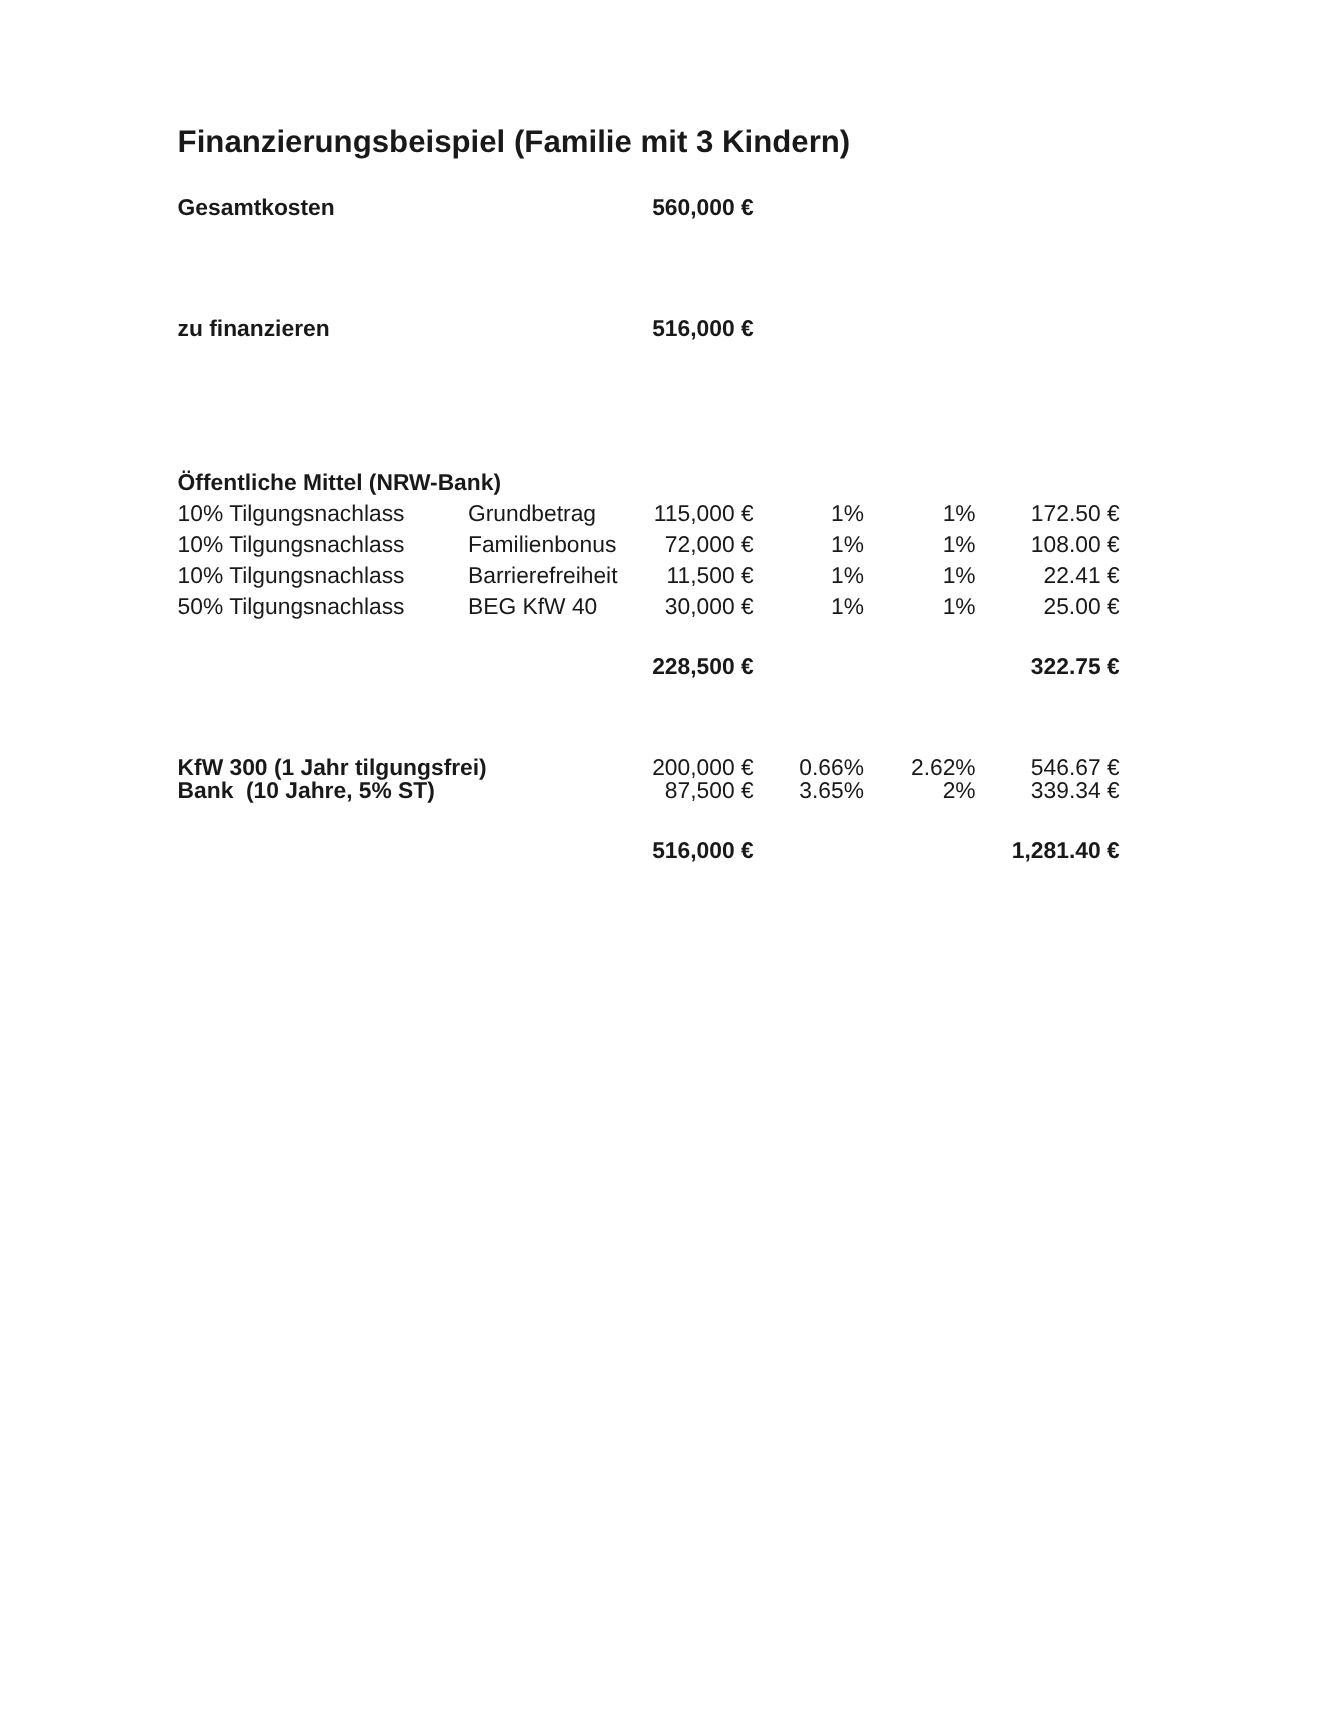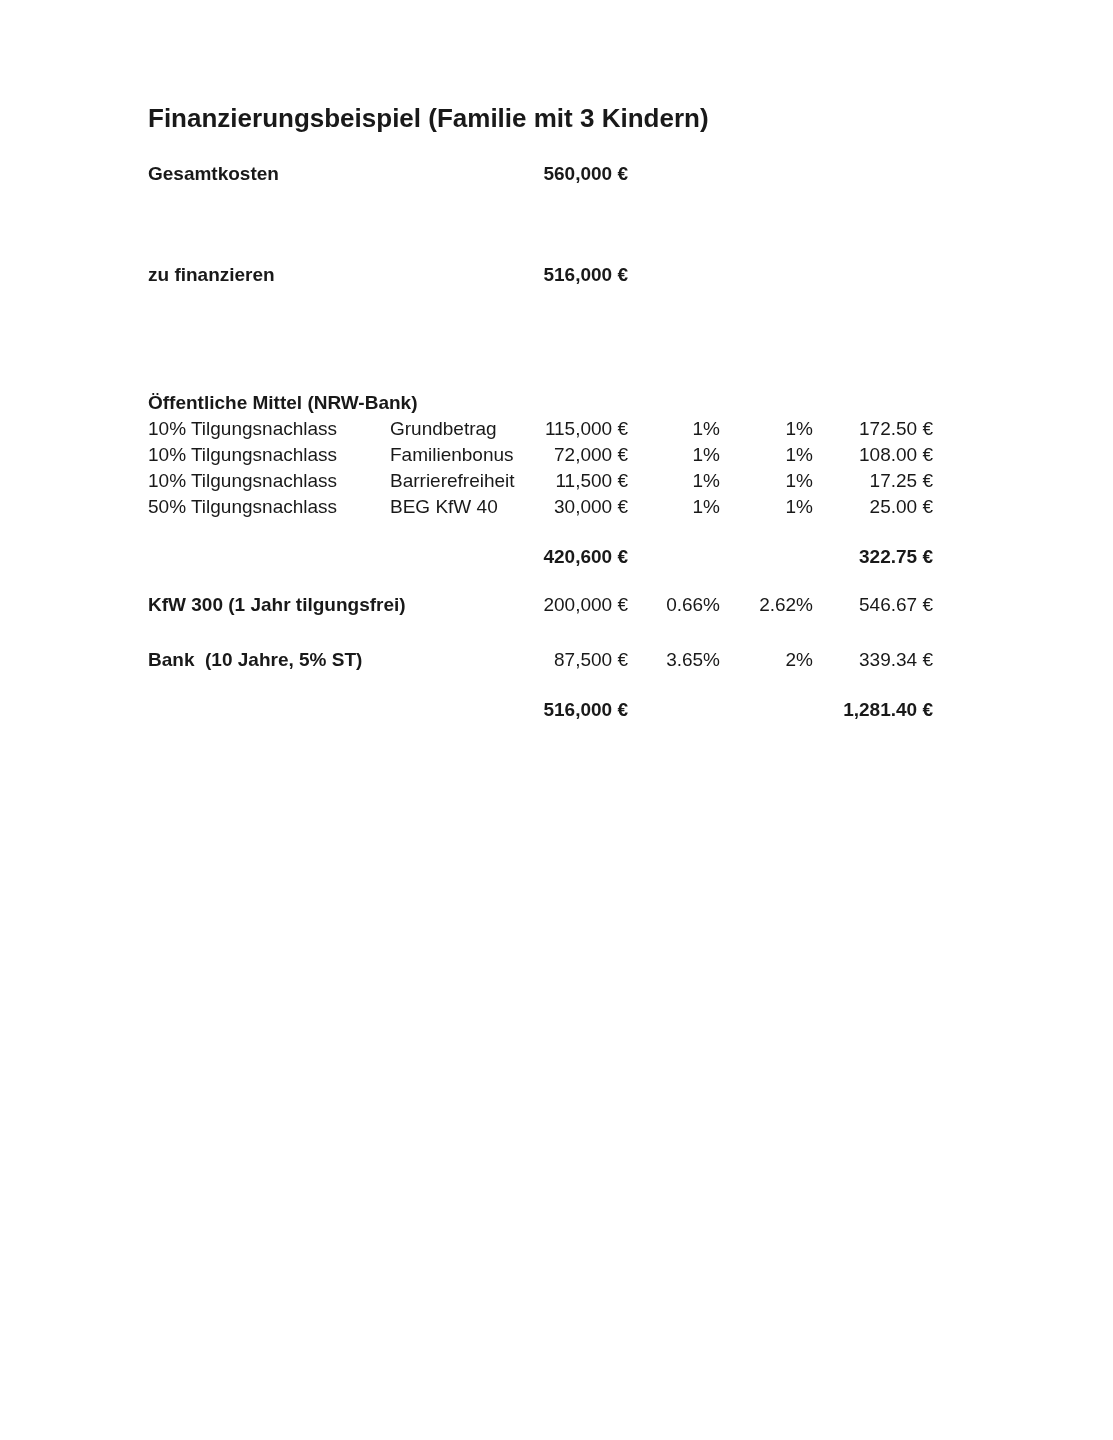--- a/index.html
+++ b/index.html
@@ -96,42 +96,42 @@
     <div class="c5">1%</div>
     <div class="c6">108.00 €</div>
   </div>
 
   <div class="grid-row" style="top:468px">
     <div class="c1">10% Tilgungsnachlass</div>
     <div class="c2">Barrierefreiheit</div>
     <div class="c3">11,500 €</div>
     <div class="c4">1%</div>
     <div class="c5">1%</div>
-    <div class="c6">17.25 €</div>
+    <div class="c6">22.41 €</div>
   </div>
 
   <div class="grid-row" style="top:494px">
     <div class="c1">50% Tilgungsnachlass</div>
     <div class="c2">BEG KfW 40</div>
     <div class="c3">30,000 €</div>
     <div class="c4">1%</div>
     <div class="c5">1%</div>
     <div class="c6">25.00 €</div>
   </div>
 
   <div class="grid-row" style="top:544px">
     <div class="c1"></div>
     <div class="c2"></div>
-    <div class="c3 bold">420,600 €</div>
+    <div class="c3 bold">228,500 €</div>
     <div class="c4"></div>
     <div class="c5"></div>
     <div class="c6 bold">322.75 €</div>
   </div>
 
-  <div class="grid-row" style="top:592px">
+  <div class="grid-row" style="top:628px">
     <div class="c1 bold" style="grid-column: 1 / span 2;">KfW 300 (1 Jahr tilgungsfrei)</div>
     <div class="c3">200,000 €</div>
     <div class="c4">0.66%</div>
     <div class="c5">2.62%</div>
     <div class="c6">546.67 €</div>
   </div>
 
   <div class="grid-row" style="top:647px">
     <div class="c1 bold" style="grid-column: 1 / span 2;">Bank  (10 Jahre, 5% ST)</div>
     <div class="c3">87,500 €</div>

